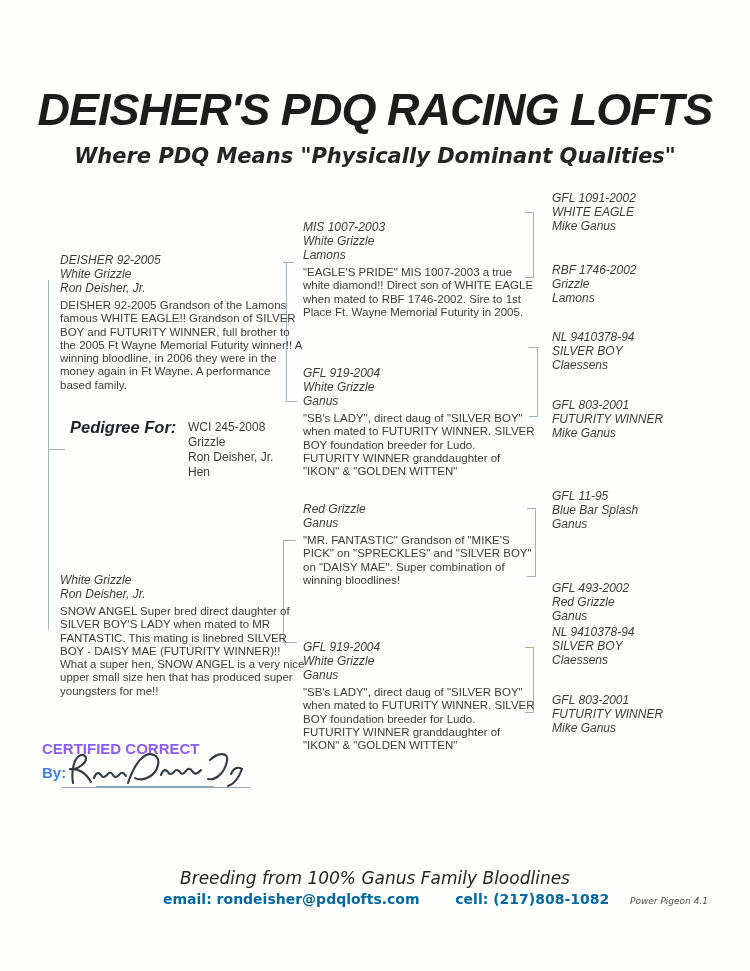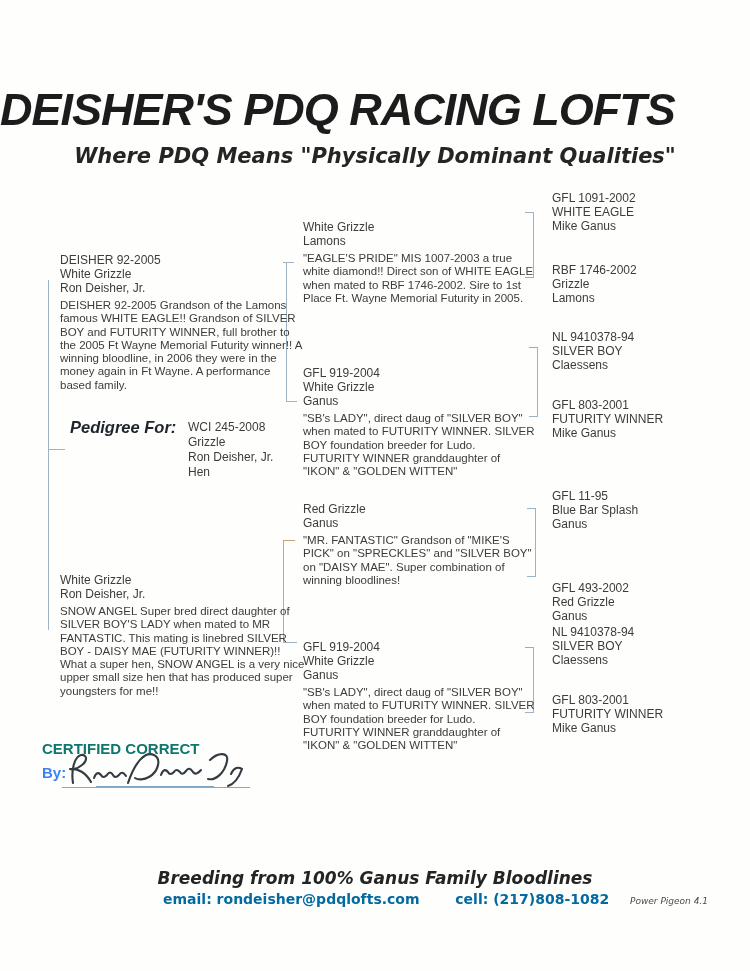--- a/index.html
+++ b/index.html
@@ -1,36 +1,36 @@
 <!DOCTYPE html>
 <html><head>
 <meta charset="utf-8">
 <style>
   html,body{margin:0;padding:0;background:#ffffff;}
   .page{position:relative;width:750px;height:971px;background:#fefefdf5;background:#fefefd;
         font-family:"Liberation Sans",sans-serif;color:#3a3a3a;overflow:hidden;}
-  .title{position:absolute;top:84px;left:0;width:100%;text-align:left;
+  .title{position:absolute;top:84px;left:0;width:100%;text-align:center;
          font-size:45px;font-weight:bold;font-style:italic;letter-spacing:-1px;color:#1c1c1c;}
   .subtitle{position:absolute;top:144px;left:0;width:100%;text-align:center;
             font-family:"DejaVu Sans",sans-serif;font-size:21px;font-weight:bold;font-style:italic;color:#252525;}
   .entry{position:absolute;font-size:12px;line-height:14px;color:#3c3c3c;}
-  .entry .l{white-space:nowrap;}
+  .entry .l{white-space:nowrap;font-style:italic;}
   .desc{margin-top:4px;font-size:11.5px;line-height:13.3px;color:#3c3c3c;}
   .ped-label{position:absolute;left:70px;top:418px;font-size:16.5px;font-weight:bold;font-style:italic;color:#1f242c;}
   .subject{position:absolute;left:160px;top:420px;font-size:12px;line-height:15px;color:#3c3c3c;margin-left:28px;}
   .v{position:absolute;width:1px;background:#a0b3c3;}
   .h{position:absolute;height:1px;background:#a0b3c3;}
   .h.tan{background:#c2a276;}
-  .cert-head{position:absolute;left:42px;top:740px;font-size:15px;font-weight:bold;color:#0f766e;letter-spacing:0px;}
+  .cert-head{position:absolute;left:42px;top:740px;font-size:15px;font-weight:bold;color:#8b5cf6;letter-spacing:0px;}
   .by-label{position:absolute;left:42px;top:764px;font-size:15px;font-weight:bold;color:#3b82f6;}
   .sig-underline{position:absolute;left:62px;top:787px;width:188px;height:1px;background:#9aa4ad;}
   .sig-underline-blue{position:absolute;left:96px;top:786px;width:118px;height:1px;background:#7fa6c4;}
   .addr{position:absolute;left:74px;top:789px;font-size:12px;line-height:16px;color:#3c3c3c;}
   .tagline{position:absolute;left:0;top:868px;width:750px;text-align:center;
-           font-family:"DejaVu Sans",sans-serif;font-size:17px;font-weight:bold;font-style:italic;color:#242424;}
+           font-family:"DejaVu Sans",sans-serif;font-size:17px;font-weight:normal;font-style:italic;color:#242424;}
   .contact{position:absolute;left:163px;top:891px;font-family:"DejaVu Sans",sans-serif;
            font-size:14px;font-weight:bold;color:#0369a1;}
   .contact .gap{display:inline-block;width:26px;}
   .software{position:absolute;left:630px;top:896px;font-family:"DejaVu Sans",sans-serif;
             font-size:9px;font-style:italic;color:#4c4c4c;}
 </style>
 </head>
 <body>
 
 <div class="page">
@@ -80,20 +80,21 @@
     <div>Hen</div>
   </div>
 
   <div class="entry" style="left:60px;top:573px;width:245px">
     <div class="l">White Grizzle</div>
     <div class="l">Ron Deisher, Jr.</div>
     <div class="desc">SNOW ANGEL Super bred direct daughter of SILVER BOY'S LADY when mated to MR FANTASTIC. This mating is linebred SILVER BOY - DAISY MAE (FUTURITY WINNER)!! What a super hen, SNOW ANGEL is a very nice upper small size hen that has produced super youngsters for me!!</div>
   </div>
 
   <div class="entry" style="left:303px;top:220px;width:232px">
+    <div class="l">MIS 1007-2003</div>
     <div class="l">White Grizzle</div>
     <div class="l">Lamons</div>
     <div class="desc">"EAGLE'S PRIDE" MIS 1007-2003 a true white diamond!!  Direct son of WHITE EAGLE when mated to RBF 1746-2002. Sire to 1st Place Ft. Wayne Memorial Futurity in 2005.</div>
   </div>
 
   <div class="entry" style="left:303px;top:366px;width:232px">
     <div class="l">GFL 919-2004</div>
     <div class="l">White Grizzle</div>
     <div class="l">Ganus</div>
     <div class="desc">"SB's LADY", direct daug of "SILVER BOY" when mated to FUTURITY WINNER. SILVER BOY foundation breeder for Ludo. FUTURITY WINNER granddaughter of "IKON" &amp; "GOLDEN WITTEN"</div>

